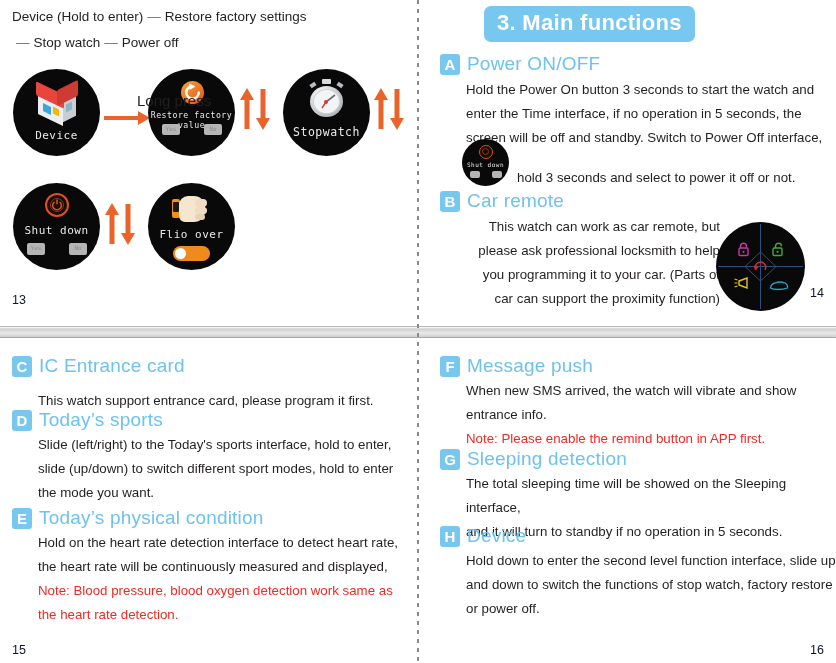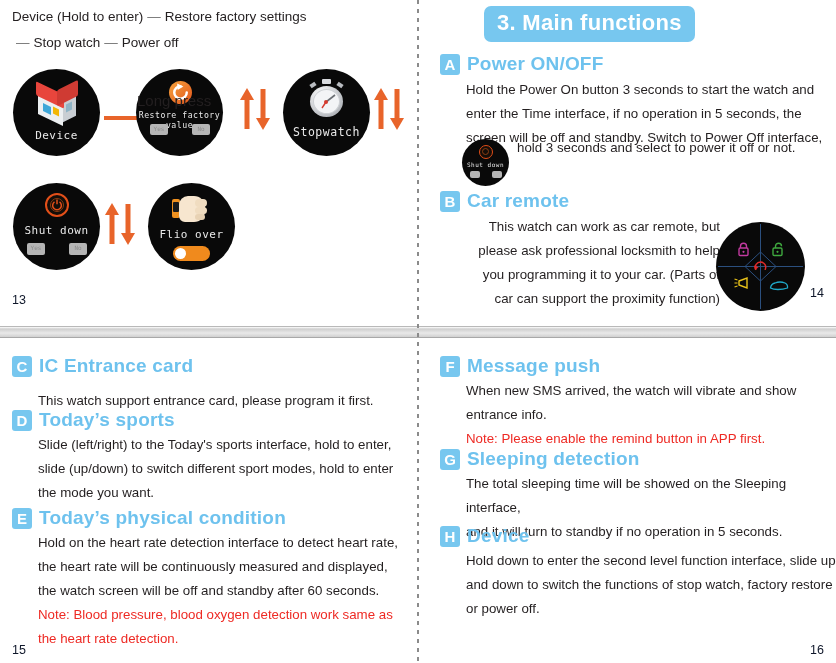--- a/index.html
+++ b/index.html
@@ -55,21 +55,21 @@
   
   .head-row { display: flex; align-items: center; gap: 7px; }
   .badge {
     width: 20px; height: 21px; flex: 0 0 20px;
     background: #77c7ef; color: #fff;
     font-size: 15px; font-weight: bold;
     display: flex; align-items: center; justify-content: center;
     border-radius: 3px;
     line-height: 1;
   }
-  .head-txt { color: #6ec2ee; font-size: 19px; font-weight: bold; letter-spacing: .2px; }
+  .head-txt { color: #6ec2ee; font-size: 19px; font-weight: normal; letter-spacing: .2px; }
 
   .body-txt { font-size: 13.3px; line-height: 24px; color: #231f20; }
   .body-txt.red, .red { color: #ee2a24; }
   .indent { padding-left: 26px; }
 
   
   .watch { position: absolute; border-radius: 50%; background: #090909; overflow: hidden; }
   .wlabel {
     position: absolute; left: 0; right: 0; text-align: center;
     color: #e9e9e9; font-family: "DejaVu Sans Mono", monospace;
@@ -134,21 +134,21 @@
       </div>
       <div class="wlabel" style="top:60px;font-size:11px;">Device</div>
     </div>
 
     <div class="lp-label" style="left:101px;top:92px;">Long press</div>
     <svg style="position:absolute;left:104px;top:110px;" width="46" height="16">
       <line x1="0" y1="8" x2="36" y2="8" stroke="#e8642a" stroke-width="4"></line>
       <polygon points="34,1 46,8 34,15" fill="#e8642a"></polygon>
     </svg>
 
-    <div class="watch" style="left:136px;top:69px;width:87px;height:87px;">
+    <div class="watch" style="left:148px;top:69px;width:87px;height:87px;">
       <div class="circ-ico" style="left:33px;top:12px;width:23px;height:23px;background:linear-gradient(135deg,#f5a33c,#e2551c);">
         <svg width="23" height="23" viewBox="0 0 24 24">
           <path d="M12 5.5 A6.5 6.5 0 1 0 18.5 12" fill="none" stroke="#fff" stroke-width="2.6" stroke-linecap="round"></path>
           <polygon points="8.5,2.5 15,5.8 9,9.5" fill="#fff"></polygon>
         </svg>
       </div>
       <div class="wlabel" style="top:41px;font-size:8.2px;">Restore factory value</div>
       <div class="chip" style="left:14px;top:55px;width:18px;height:11px;">
           <span>Yes</span>
         </div>
@@ -260,21 +260,21 @@
     </div>
 
     <div class="watch inline-watch" style="left:44px;top:139px;width:47px;height:47px;">
       <div style="position:absolute;left:17px;top:6px;width:14px;height:14px;border-radius:50%;border:1.4px solid #e24f19;background:#140d08;">
         <div style="position:absolute;left:2px;top:2px;width:7px;height:7px;border-radius:50%;border:1px solid #8a3d12;"></div>
       </div>
       <div class="wlabel" style="top:22px;font-size:6px;">Shut down</div>
       <div class="chip" style="left:8px;top:32px;width:10px;height:7px;"></div>
       <div class="chip" style="left:30px;top:32px;width:10px;height:7px;"></div>
     </div>
-    <div class="body-txt" style="position:absolute;left:99px;top:136px;">hold 3 seconds and select to power it off or not.</div>
+    <div class="body-txt" style="position:absolute;left:99px;top:166px;">hold 3 seconds and select to power it off or not.</div>
 
     <div style="position:absolute;left:22px;top:190px;">
       <div class="head-row">
         <div class="badge">B</div>
         <div class="head-txt">Car remote</div>
       </div>
       <div class="body-txt indent" style="margin-top:3px;width:280px;text-align:right;">
         <div>This watch can work as car remote, but</div>
         <div>please ask professional locksmith to help</div>
         <div>you programming it to your car. (Parts of</div>
@@ -356,21 +356,20 @@
     </div>
 
     <div style="position:absolute;left:12px;top:167px;">
       <div class="head-row">
         <div class="badge">E</div>
         <div class="head-txt">Today’s physical condition</div>
       </div>
       <div class="body-txt indent" style="margin-top:2px;">
         <div>Hold on the heart rate detection interface to detect heart rate,</div>
         <div>the heart rate will be continuously measured and displayed,</div>
-        <div>the watch screen will be off and standby after 60 seconds.</div>
         <div class="red">Note: Blood pressure, blood oxygen detection work same as</div>
         <div class="red">the heart rate detection.</div>
       </div>
     </div>
 
     <div class="pgnum" style="left:12px;top:303px;">15</div>
   </div>
 
   <div class="page pg-br">
 

